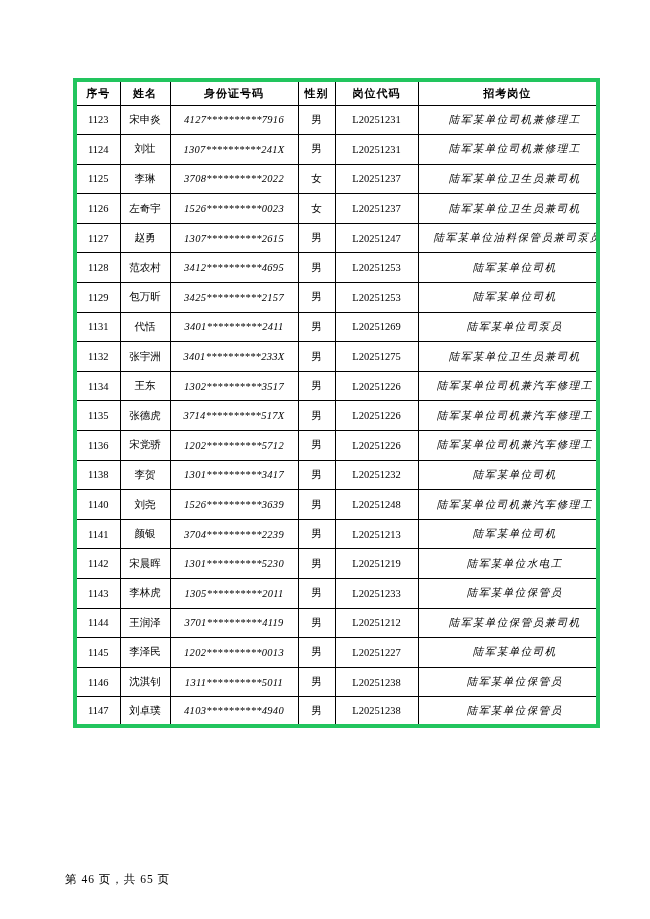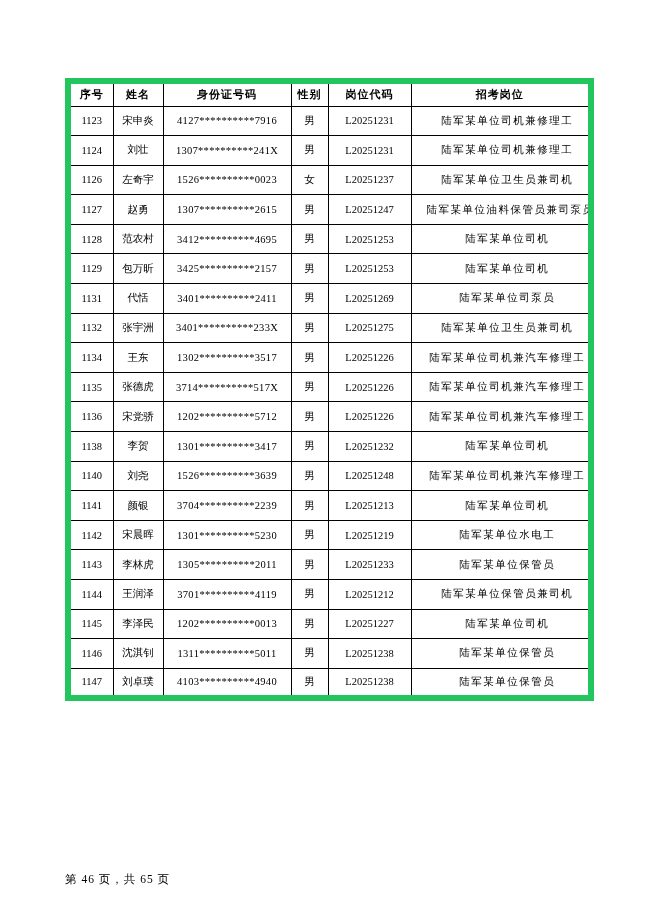--- a/index.html
+++ b/index.html
@@ -12,25 +12,25 @@
     overflow: hidden;
   }
   .page {
     position: absolute;
     left: 0; top: 0;
     width: 650px; height: 919px;
     background: #ffffff;
   }
   table.roster {
     position: absolute;
-    left: 65px; top: 78px;
+    left: 73px; top: 78px;
     width: 523px;
     border-collapse: collapse;
     table-layout: fixed;
-    border: 6px solid #22c55e;
+    border: 4px solid #22c55e;
   }
   table.roster th, table.roster td {
     border: 1px solid #000000;
     text-align: center;
     vertical-align: middle;
     overflow: hidden;
     white-space: nowrap;
   }
   table.roster th {
     height: 25px;
@@ -39,25 +39,27 @@
     letter-spacing: 1px;
   }
   table.roster td {
     height: 29.6px;
     font-size: 10.5px;
     font-weight: normal;
   }
   td.id-cell {
     font-size: 10.5px;
     letter-spacing: 0.3px;
+    font-style: italic;
   }
   td.pos-cell {
     text-align: left;
     padding-left: 15px;
     letter-spacing: 1.5px;
+    font-style: italic;
   }
   .page-footer {
     position: absolute;
     left: 65px; top: 872px;
     width: 523px;
     font-size: 11.5px;
     letter-spacing: 1px;
   }
 </style>
 </head>
@@ -95,20 +97,28 @@
         </tr>
         <tr>
           <td>1124</td>
           <td>刘壮</td>
           <td class="id-cell">1307**********241X</td>
           <td>男</td>
           <td>L20251231</td>
           <td class="pos-cell">陆军某单位司机兼修理工</td>
         </tr>
         <tr>
+          <td>1125</td>
+          <td>李琳</td>
+          <td class="id-cell">3708**********2022</td>
+          <td>女</td>
+          <td>L20251237</td>
+          <td class="pos-cell">陆军某单位卫生员兼司机</td>
+        </tr>
+        <tr>
           <td>1126</td>
           <td>左奇宇</td>
           <td class="id-cell">1526**********0023</td>
           <td>女</td>
           <td>L20251237</td>
           <td class="pos-cell">陆军某单位卫生员兼司机</td>
         </tr>
         <tr>
           <td>1127</td>
           <td>赵勇</td>

